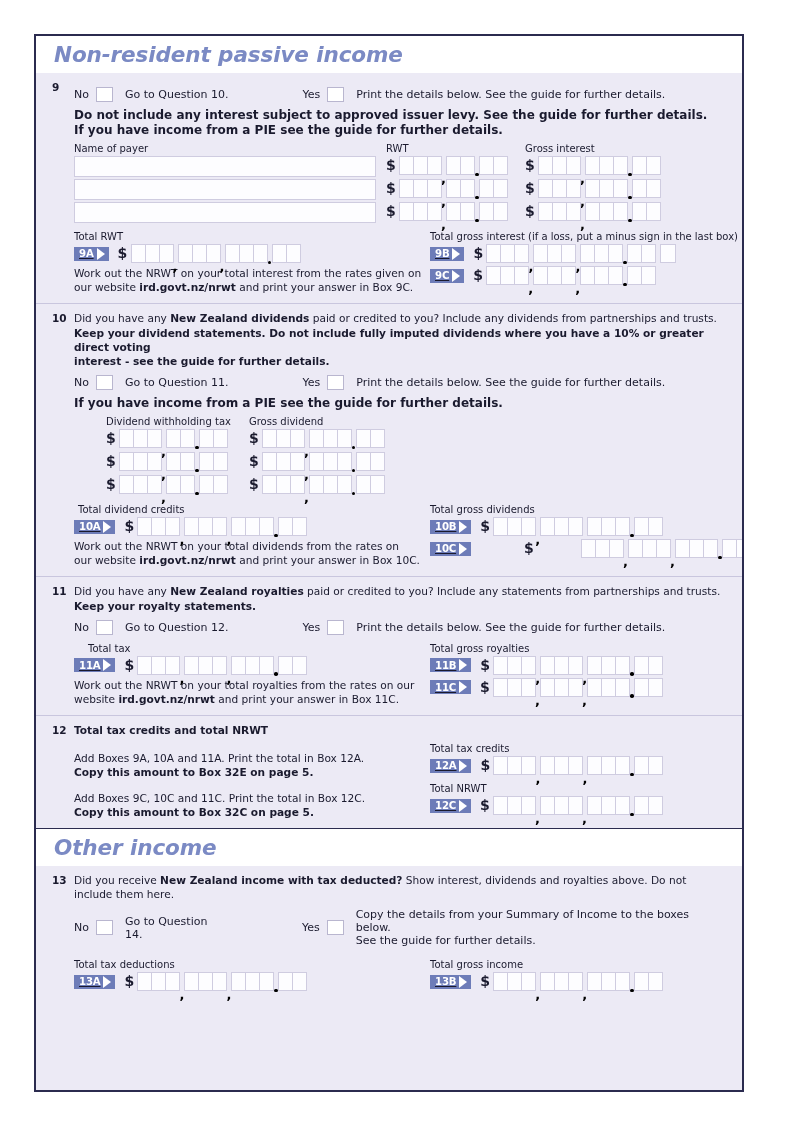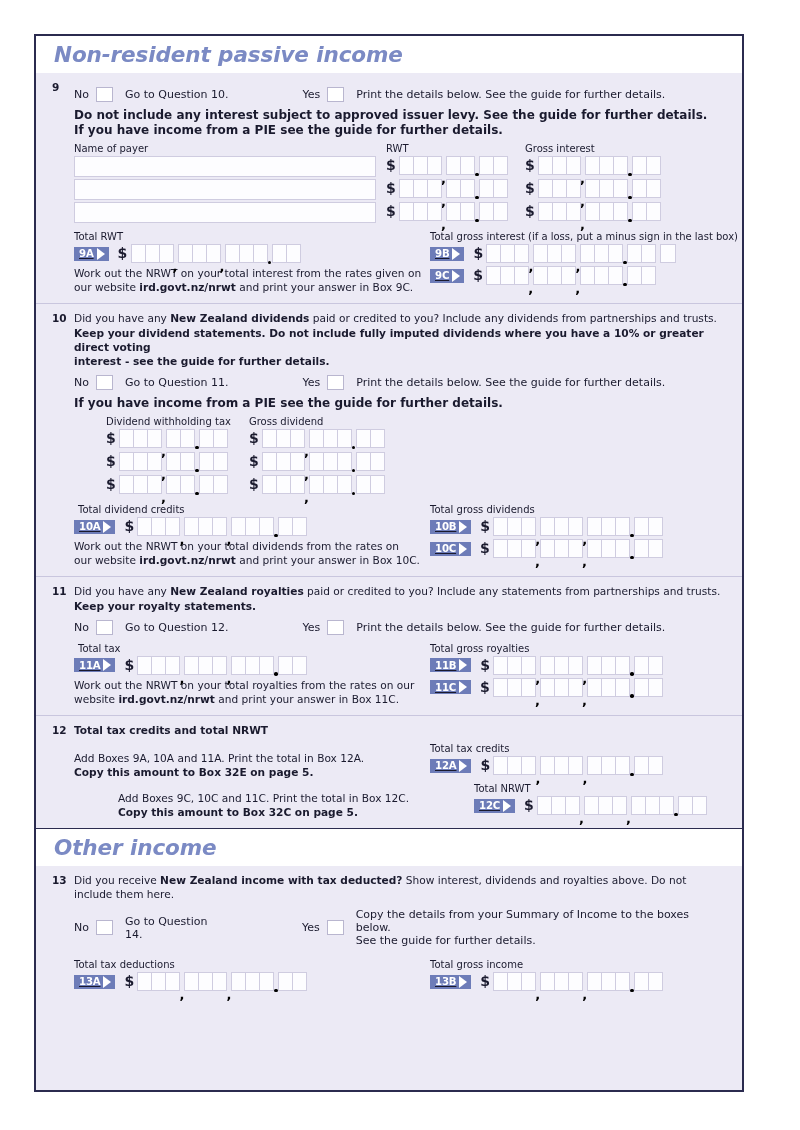--- a/index.html
+++ b/index.html
@@ -607,21 +607,21 @@
                   <span class="cell"></span>
                   <span class="sep-sym comma"></span>
                   <span class="cell"></span>
                   <span class="cell"></span>
                   <span class="cell"></span>
                   <span class="sep-sym dot"></span>
                   <span class="cell"></span>
                   <span class="cell"></span>
               </span>
             </div>
-            <div class="boxline" style="margin-top:3px;">
+            <div class="boxline" style="margin-top:3px;gap:44px;">
               <span class="tag">
                 <span class="tg">10C</span>
                 <span class="arrow"></span>
               </span>
               <span class="dollar">$</span>
               <span class="cells">
                 <span class="cell"></span>
                   <span class="cell"></span>
                   <span class="cell"></span>
                   <span class="sep-sym comma"></span>
@@ -656,21 +656,21 @@
           <span class="yn-label">No</span>
           <span class="tickbox"></span>
           <span class="yn-after">Go to Question 12.</span>
           <span class="yn-gap-yes">Yes</span>
           <span class="tickbox" style="margin-left:7px;"></span>
           <span class="yn-after">Print the details below. See the guide for further details.</span>
         </div>
 
         <div class="flexrow mt8">
           <div class="col-left" style="width:352px;">
-            <div class="cap" style="padding-left:4px;">Total tax</div>
+            <div class="cap" style="padding-left:4px;margin-left:10px;">Total tax</div>
             <div class="boxline">
               <span class="tag">
                 <span class="tg">11A</span>
                 <span class="arrow"></span>
               </span>
               <span class="dollar">$</span>
               <span class="cells">
                 <span class="cell"></span>
                   <span class="cell"></span>
                   <span class="cell"></span>
@@ -782,21 +782,21 @@
                   <span class="cell"></span>
                   <span class="sep-sym dot"></span>
                   <span class="cell"></span>
                   <span class="cell"></span>
               </span>
             </div>
           </div>
         </div>
 
         <div class="flexrow" style="margin-top:12px;">
-          <div class="col-left" style="width:352px;margin-left:44px;">
+          <div class="col-left" style="width:352px;">
             <div class="instr" style="margin-top:0;">
               <span>Add Boxes 9C, 10C and 11C. Print the total in Box 12C.</span><br>
               <b>Copy this amount to Box 32C on page 5.</b>
             </div>
           </div>
           <div class="col-right" style="margin-left:4px; margin-top:-8px;">
             <div class="cap">Total NRWT</div>
             <div class="boxline">
               <span class="tag">
                 <span class="tg">12C</span>

